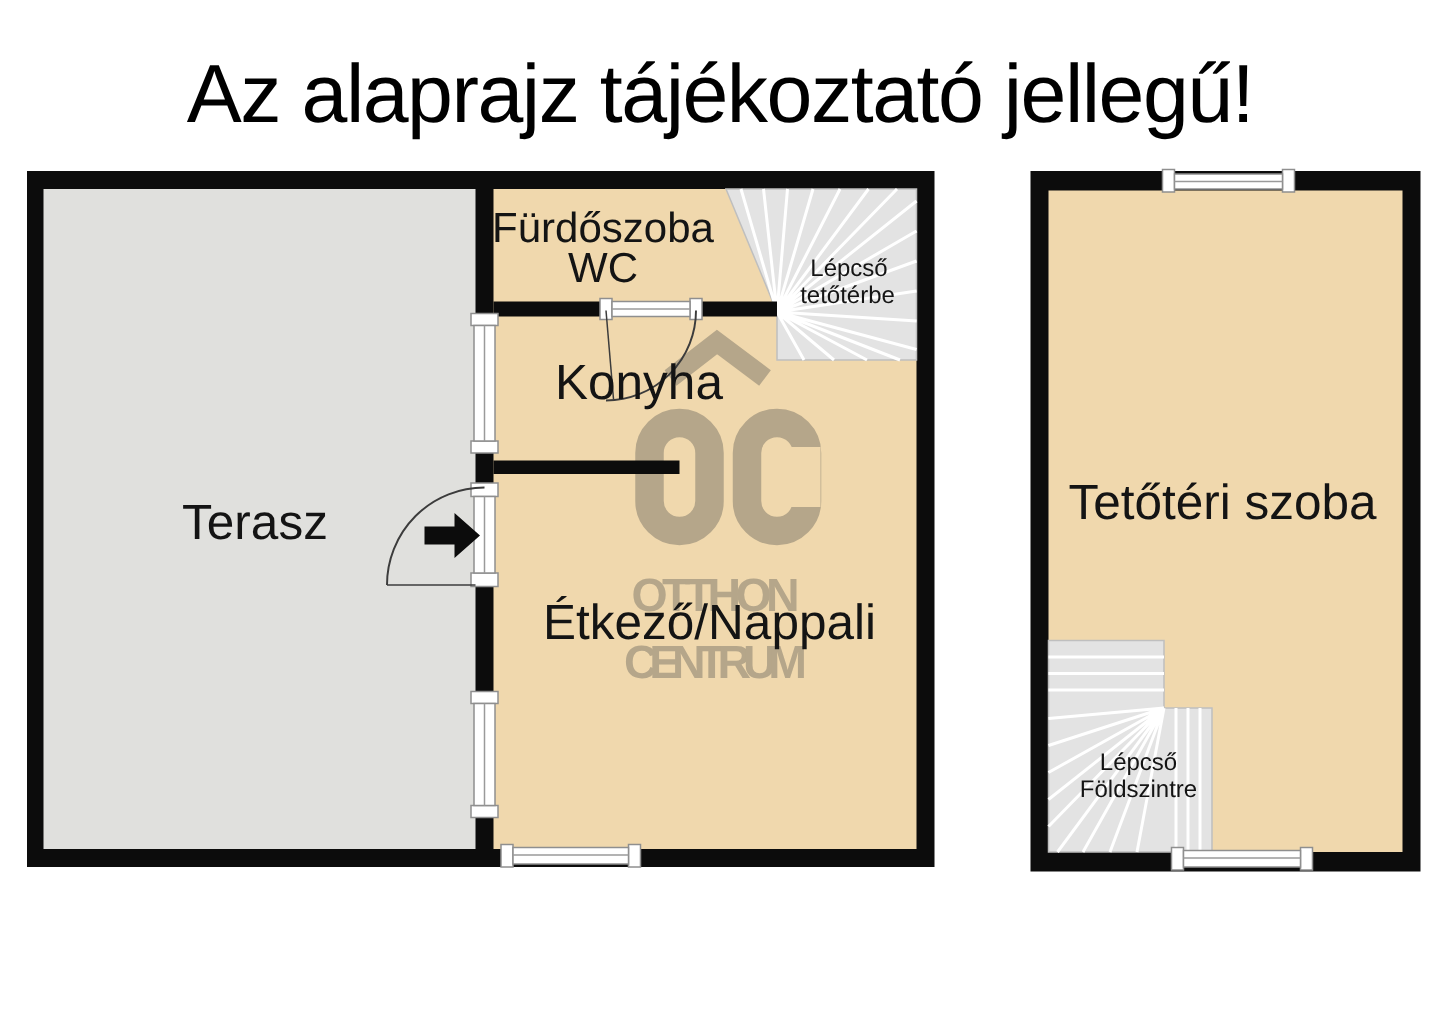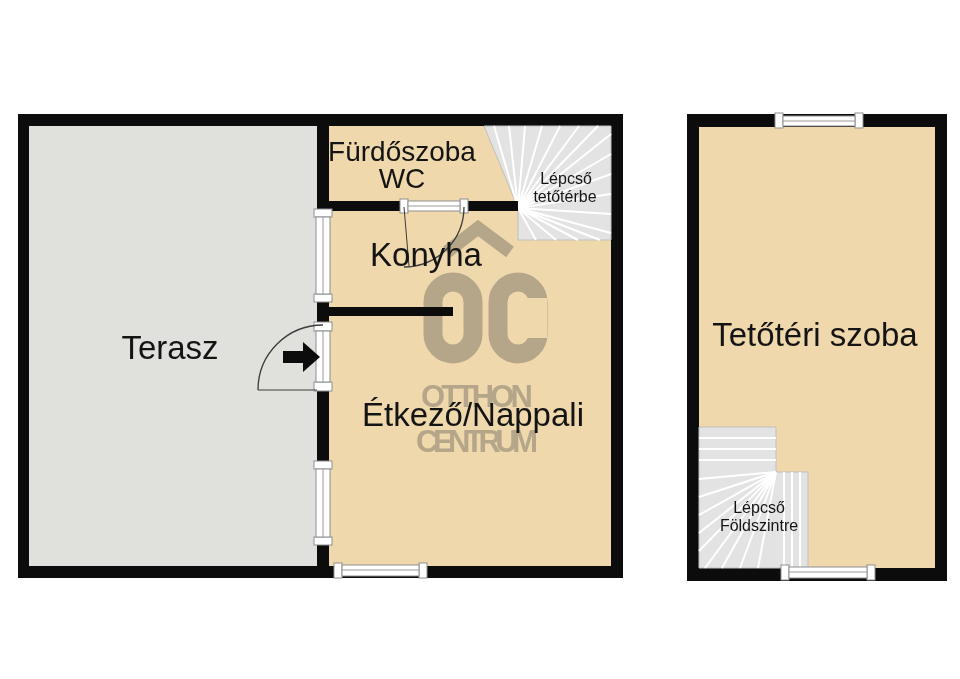--- a/index.html
+++ b/index.html
@@ -33,20 +33,21 @@
   .lbl-big{font-size:33px;}
   .lbl-med{font-size:28px;}
   .lbl-small{font-size:16px;}
   .wm-text{font-weight:bold;}
 </style>
 </head>
 <body>
 
 <div class="canvas">
 
+  <div class="title">Az alaprajz tájékoztató jellegű!</div>
 
   <svg width="960" height="679" viewBox="0 0 960 679">
 
     <g>
 
       <rect class="wall" x="18" y="114" width="605" height="464"></rect>
 
       <rect x="29" y="126" width="288" height="440" fill="#e0e0dd"></rect>
 
       <rect x="329" y="126" width="282" height="440" fill="#f0d8ad"></rect>

